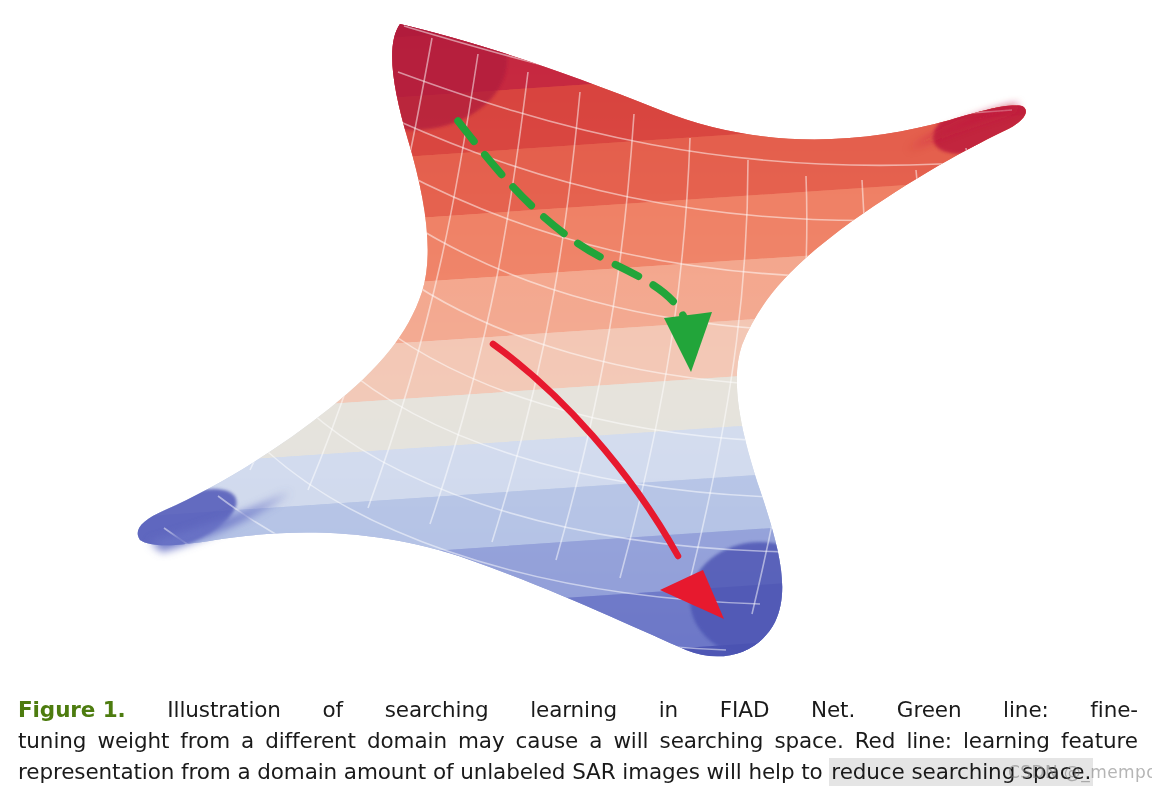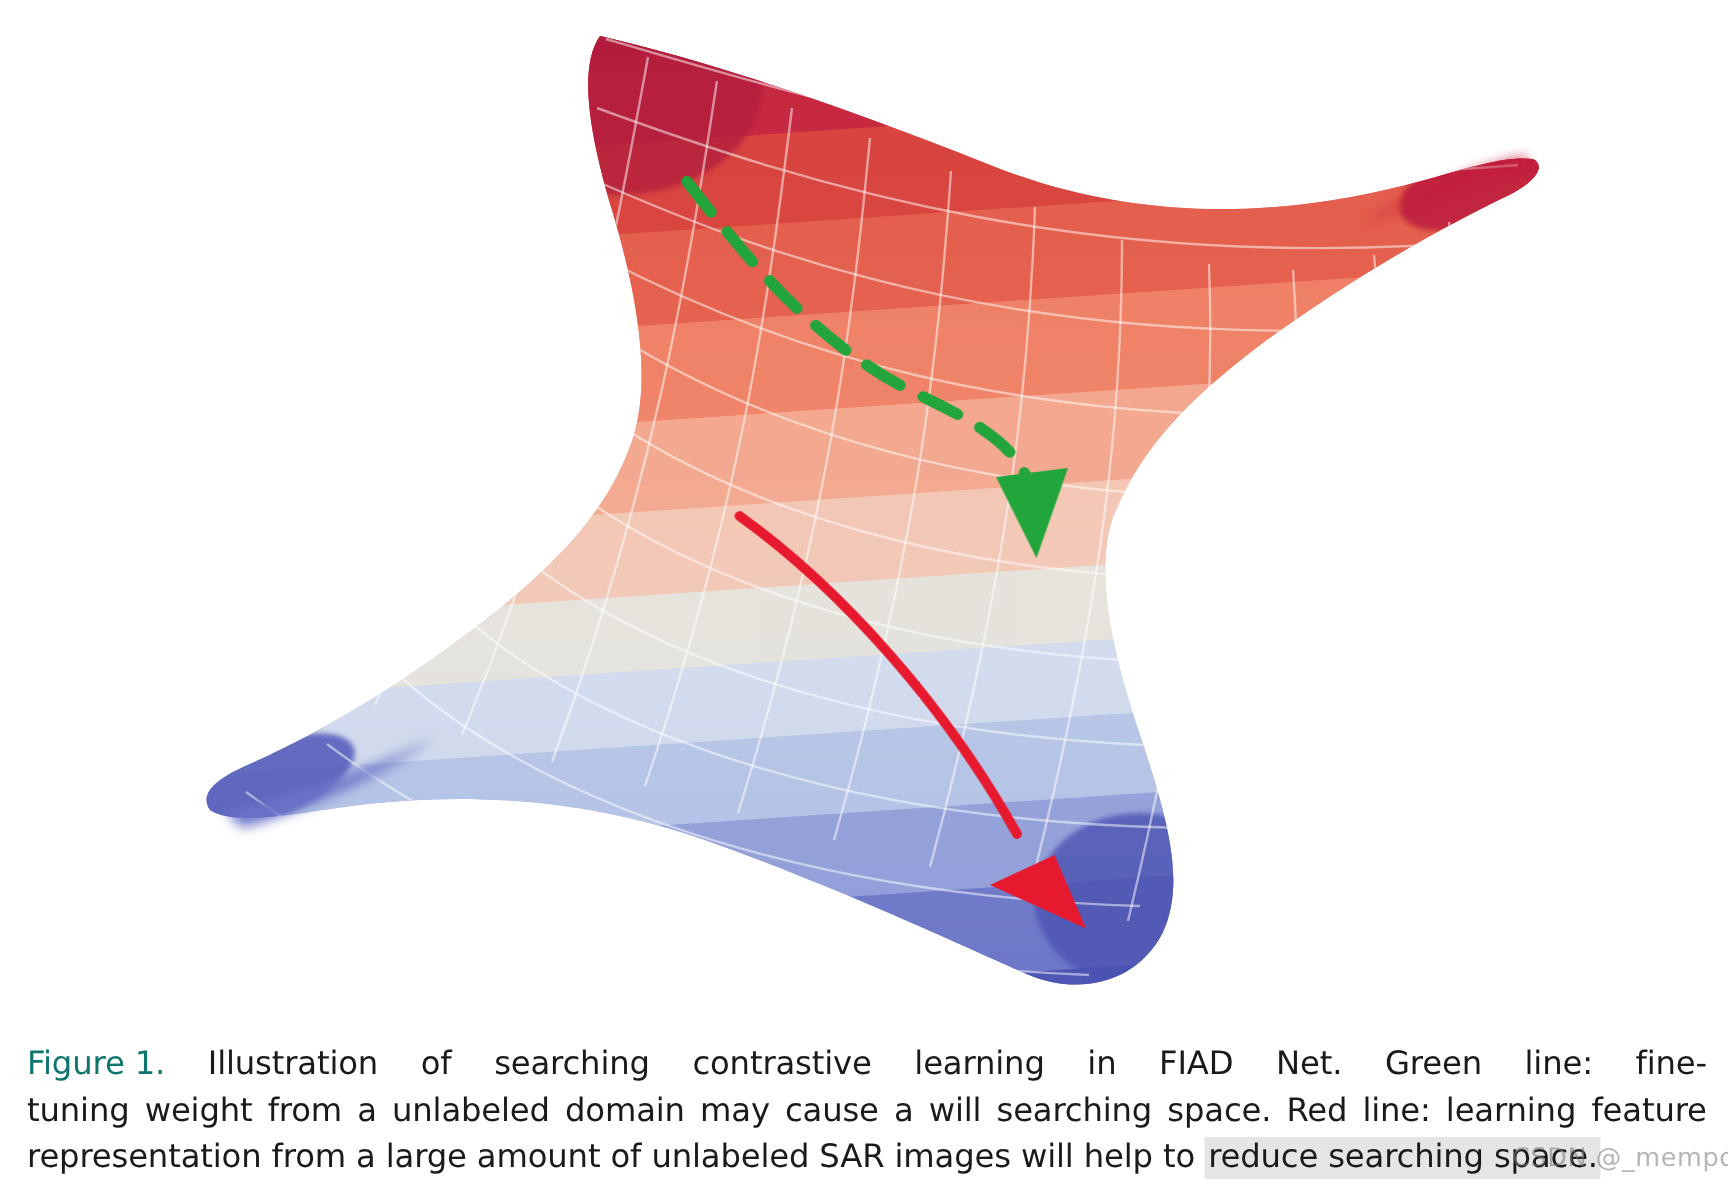--- a/index.html
+++ b/index.html
@@ -55,22 +55,22 @@
   #figure-caption .cap-line {
     display: block;
     white-space: nowrap;
   }
   #figure-caption .cap-line.justify {
     display: flex;
     justify-content: space-between;
     white-space: nowrap;
   }
   .fig-label {
-    color: #0f766e;
-    font-weight: normal;
+    color: #4d7c0f;
+    font-weight: bold;
   }
   .hl {
     background: #e5e5e5;
     padding: 1px 2px 2px 2px;
   }
 
   
   #watermark {
     position: absolute;
     left: 1008px;
@@ -218,47 +218,46 @@
     </svg>
   </div>
 
   <div id="figure-caption">
 
     <span class="cap-line justify">
       <span class="fig-label">Figure 1.</span>
       <span>Illustration</span>
       <span>of</span>
       <span>searching</span>
-      <span>contrastive</span>
       <span>learning</span>
       <span>in</span>
       <span>FIAD</span>
       <span>Net.</span>
       <span>Green</span>
       <span>line:</span>
       <span>fine-</span>
     </span>
 
     <span class="cap-line justify">
       <span>tuning</span>
       <span>weight</span>
       <span>from</span>
       <span>a</span>
-      <span>unlabeled</span>
+      <span>different</span>
       <span>domain</span>
       <span>may</span>
       <span>cause</span>
       <span>a</span>
       <span>will</span>
       <span>searching</span>
       <span>space.</span>
       <span>Red</span>
       <span>line:</span>
       <span>learning</span>
       <span>feature</span>
     </span>
 
-    <span class="cap-line"><span>representation from a large amount of unlabeled SAR images will help to </span><span class="hl">reduce searching space.</span></span>
+    <span class="cap-line"><span>representation from a domain amount of unlabeled SAR images will help to </span><span class="hl">reduce searching space.</span></span>
   </div>
 
   <div id="watermark">CSDN @_mempooL_</div>
 
 </div>
 
 </body></html>

